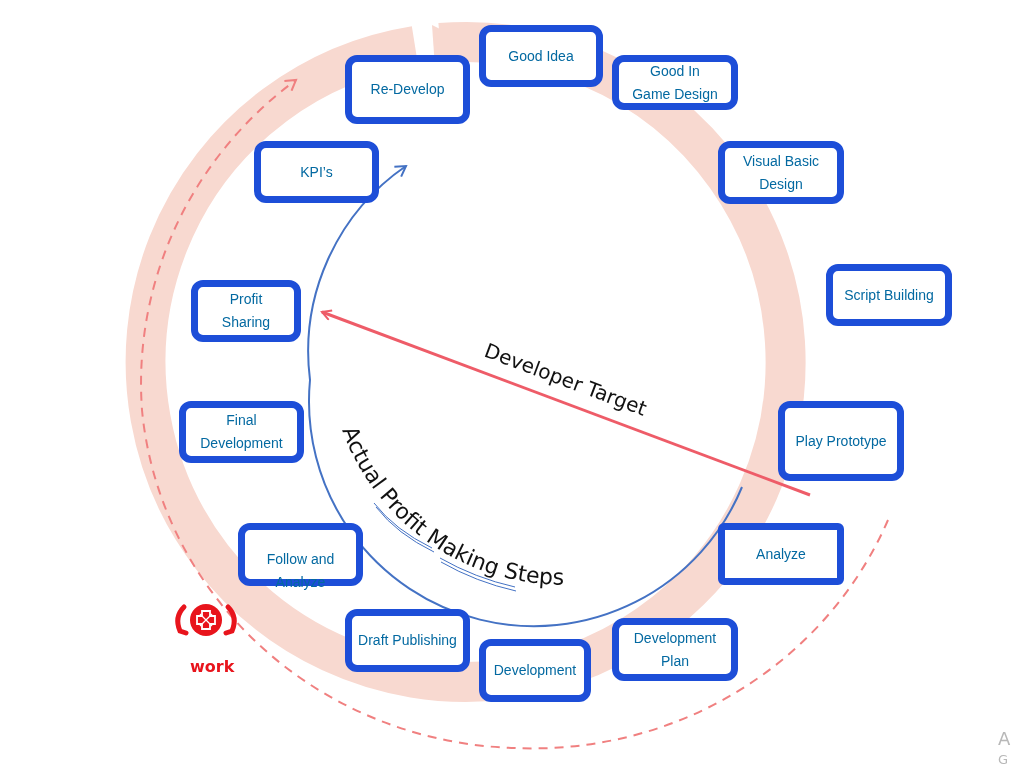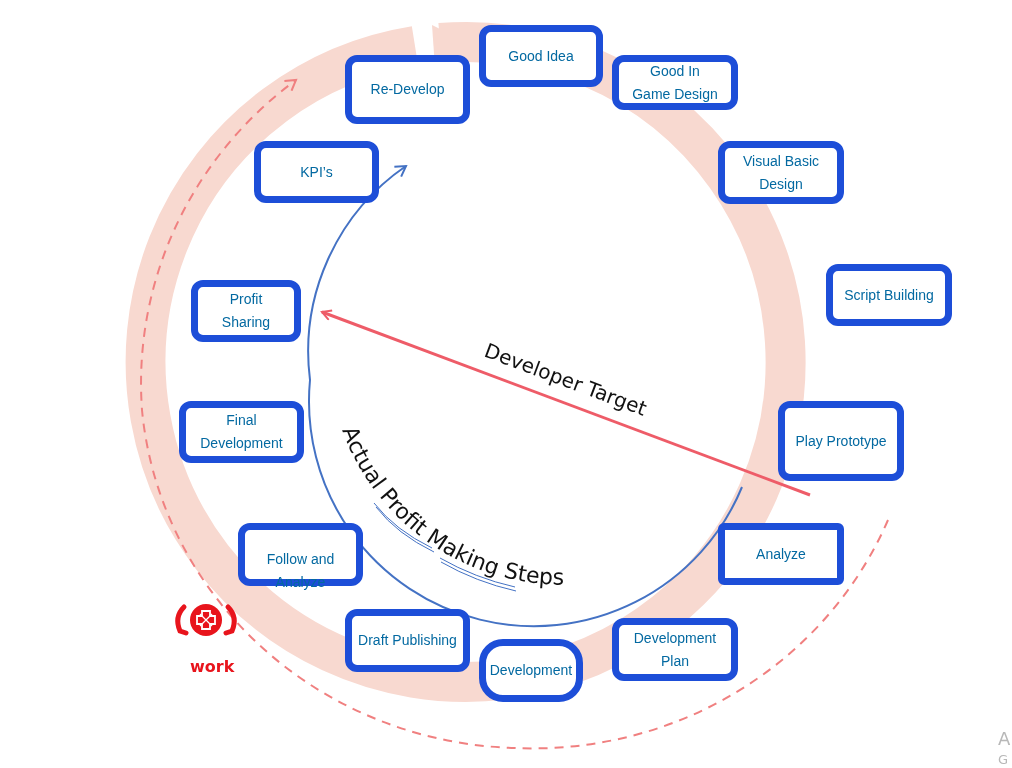--- a/index.html
+++ b/index.html
@@ -68,21 +68,21 @@
   </div>
 <div class="node" style="left:778px;top:401px;width:126px;height:80px;">
     <span>Play Prototype</span>
   </div>
 <div class="node" style="left:718px;top:523px;width:126px;height:62px;border-radius:6px;">
     <span>Analyze</span>
   </div>
 <div class="node" style="left:612px;top:609px;width:126px;height:63px;margin-top:9px;">
     <span style="width:90px;">Development Plan</span>
   </div>
-<div class="node" style="left:479px;top:639px;width:104px;height:63px;border-radius:24px;">
+<div class="node" style="left:479px;top:639px;width:112px;height:63px;">
     <span>Development</span>
   </div>
 <div class="node" style="left:345px;top:609px;width:125px;height:63px;">
     <span>Draft Publishing</span>
   </div>
 <div class="node" style="left:238px;top:523px;width:125px;height:63px;">
     <span style="width:80px;margin-top:32px;">Follow and Analyze</span>
   </div>
 <div class="node" style="left:179px;top:401px;width:125px;height:62px;">
     <span>Final Development</span>

